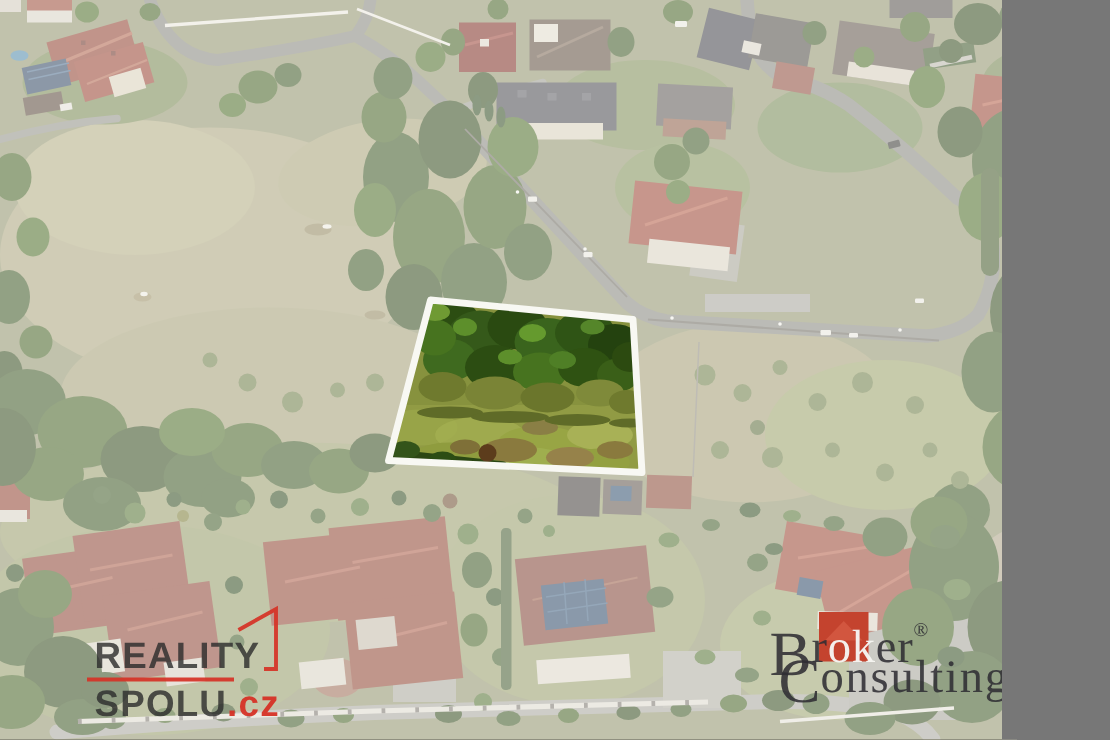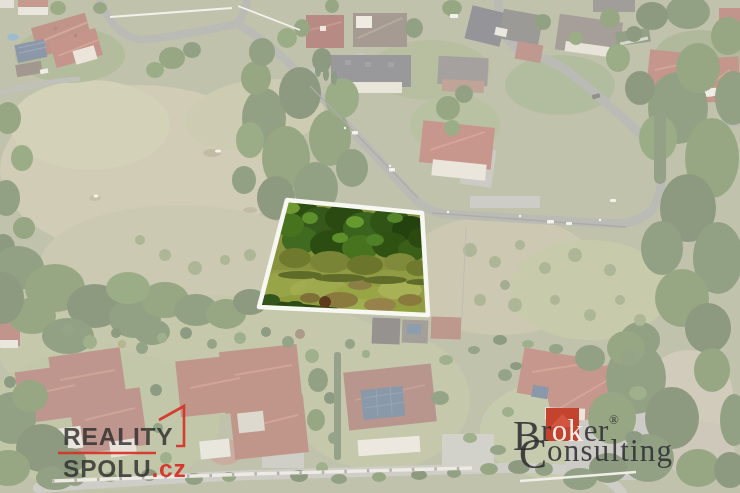--- a/index.html
+++ b/index.html
@@ -1,16 +1,16 @@
 <!DOCTYPE html>
 <html><head>
 <meta charset="utf-8">
 <style>
   html,body{margin:0;padding:0;background:#777;}
-  .stage{width:740px;height:493px;position:relative;overflow:hidden;background:#8f9168;}
+  .stage{width:668px;height:493px;position:relative;overflow:hidden;background:#8f9168;}
   svg{display:block;width:740px;height:493px;}
   .rs-text{font-family:"Liberation Sans",sans-serif;font-weight:bold;fill:#2b2b2b;fill-opacity:.8;letter-spacing:.8px;}
   .bc-text{font-family:"Liberation Serif",serif;fill:#2e2d32;fill-opacity:.87;}
   .bc-white{fill:#f6f5f2;fill-opacity:.97;}
 </style>
 </head>
 <body>
 
 <div class="stage">
 <svg viewBox="0 0 740 493" xmlns="http://www.w3.org/2000/svg">

